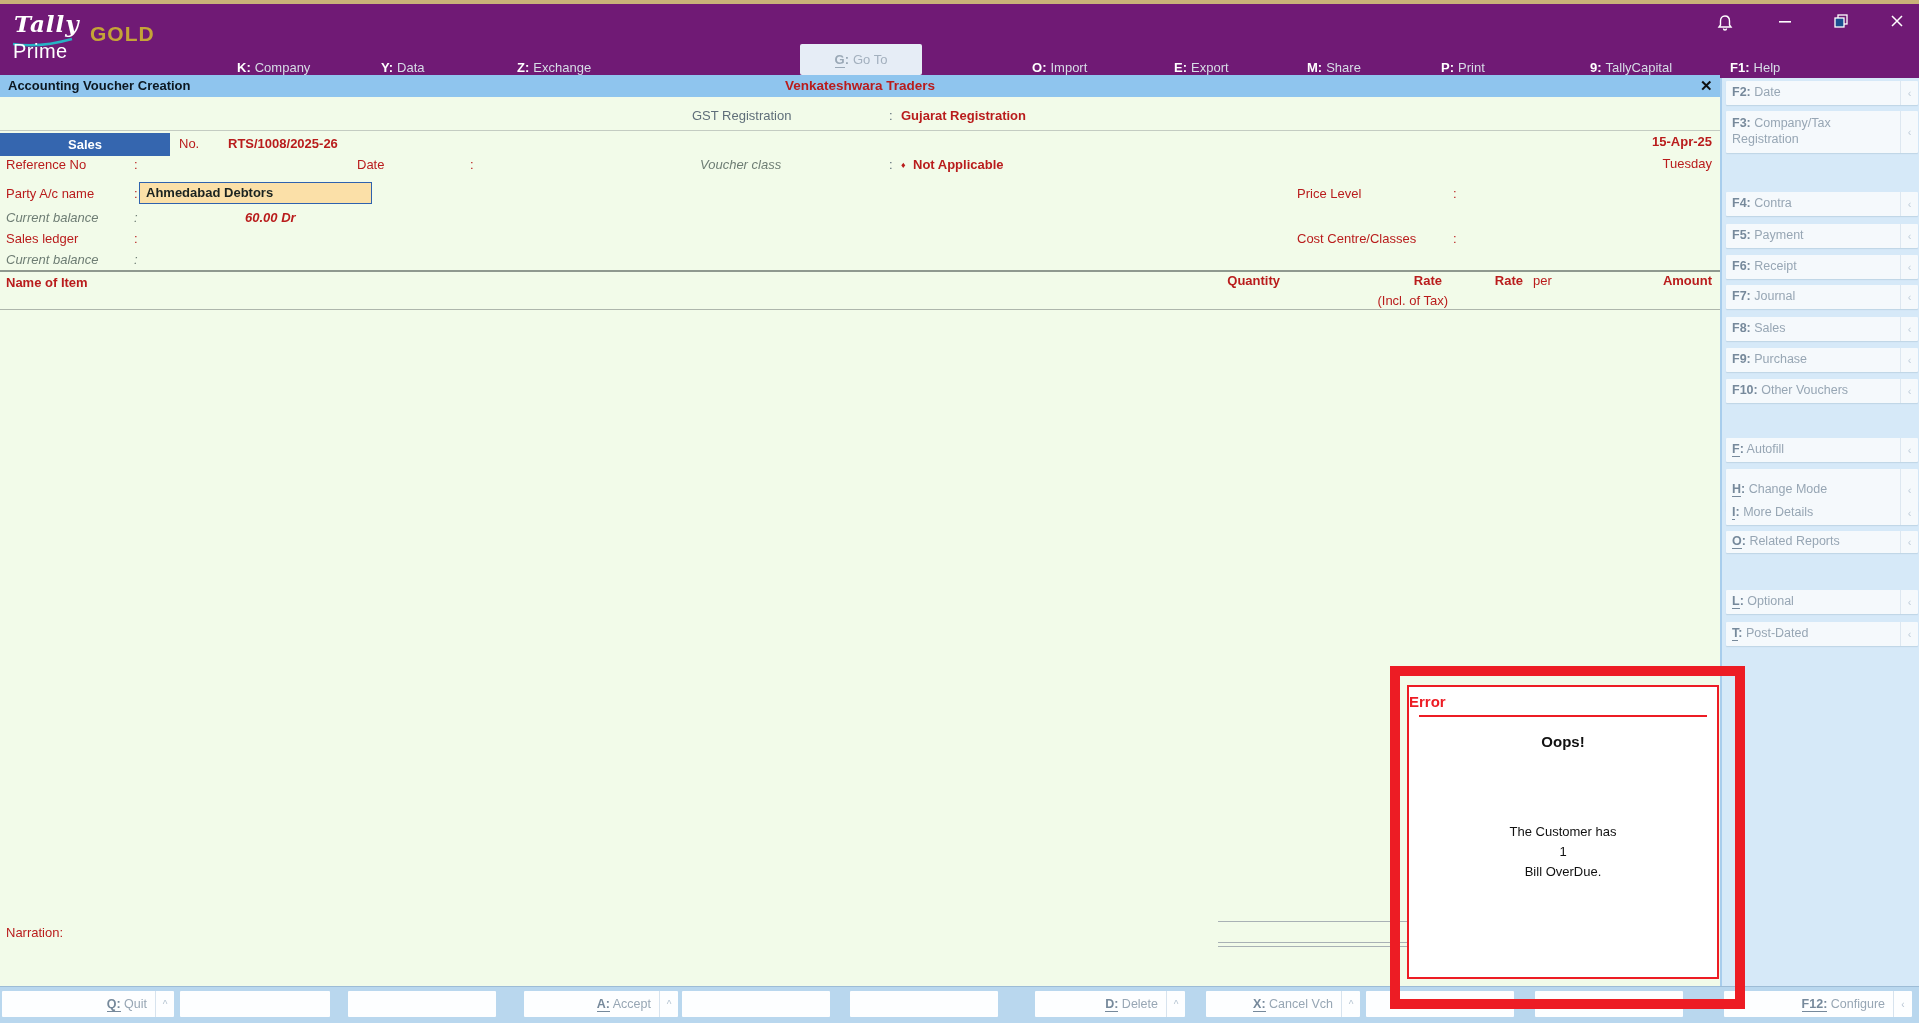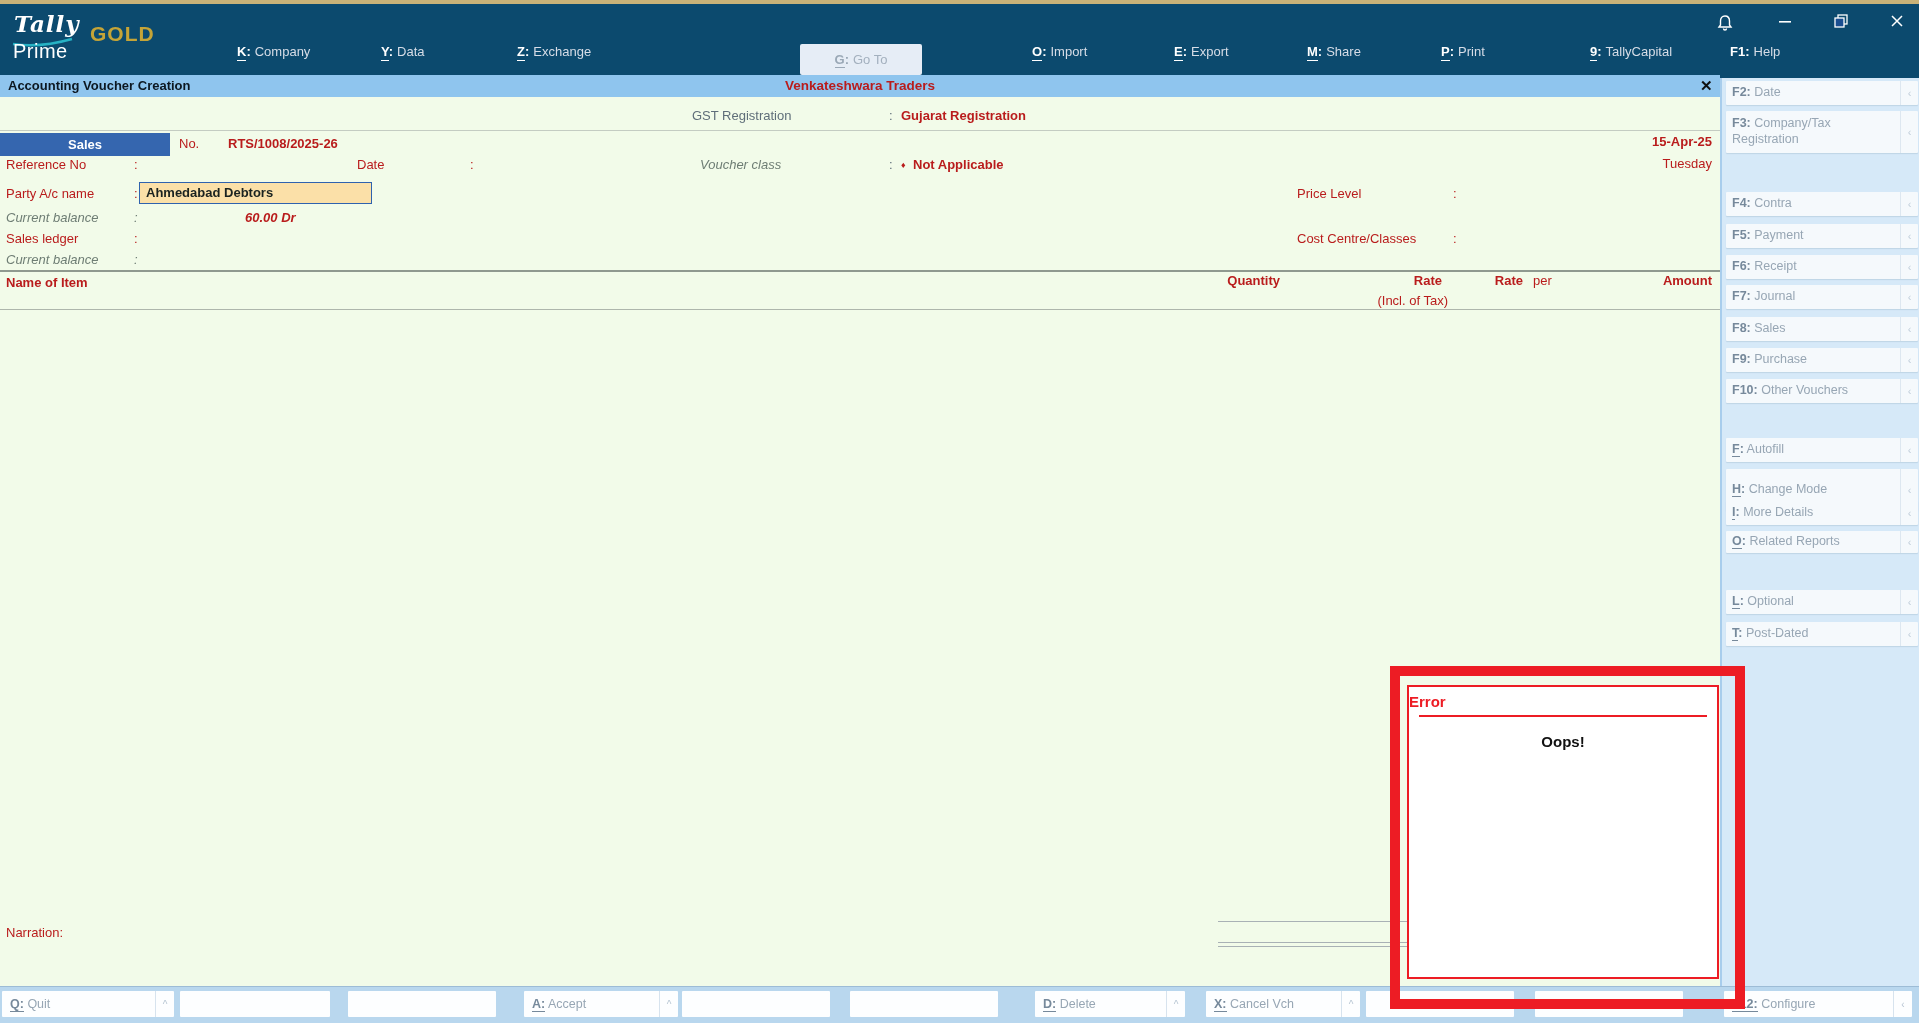--- a/index.html
+++ b/index.html
@@ -1,27 +1,27 @@
 <!DOCTYPE html>
 <html><head>
 <meta charset="utf-8">
 <style>
   html,body{margin:0;padding:0;background:#e9e9e9;}
   .screen{position:relative;width:1919px;height:1023px;overflow:hidden;
           font-family:"Liberation Sans",sans-serif;background:#f2fbe9;}
   
   .topstrip{position:absolute;left:0;top:0;width:1919px;height:4px;background:#c9b278;}
-  .chrome{position:absolute;left:0;top:4px;width:1919px;height:89px;background:#0c4a6e;}
+  .chrome{position:absolute;left:0;top:4px;width:1919px;height:89px;background:#701a75;}
   .logo-tally{position:absolute;left:14px;top:6px;color:#ffffff;font-family:"DejaVu Serif",serif;
               font-style:italic;font-weight:bold;font-size:23px;letter-spacing:1px;}
   .logo-swoosh{position:absolute;left:12px;top:33px;}
   .logo-prime{position:absolute;left:13px;top:36px;color:#ffffff;font-size:20px;letter-spacing:.5px;}
   .logo-gold{position:absolute;left:90px;top:18px;color:#c5a437;font-size:21px;font-weight:bold;letter-spacing:1px;}
   .menubar{position:absolute;left:0;top:0;width:100%;height:71px;}
-  .menu-item{position:absolute;top:40px;font-size:13px;color:#d7dde7;white-space:nowrap;cursor:default;}
+  .menu-item{position:absolute;top:56px;font-size:13px;color:#d7dde7;white-space:nowrap;cursor:default;}
   .menu-item .key{color:#ffffff;font-weight:bold;border-bottom:1px solid #ffffff;padding-bottom:1px;}
   .menu-item .mcolon{color:#ffffff;font-weight:bold;margin-right:4px;}
   .goto-btn{position:absolute;left:800px;top:40px;width:122px;height:31px;background:#e6edf6;
             border-radius:2px;text-align:center;line-height:31px;font-size:13px;color:#a3b0be;}
   .goto-btn .key{color:#9aa8b6;font-weight:bold;border-bottom:1px solid #9aa8b6;}
   .goto-btn .mcolon{color:#9aa8b6;font-weight:bold;margin-right:4px;}
   .winctl{position:absolute;top:10px;height:24px;}
   .wbtn{position:absolute;top:0;width:26px;height:24px;text-align:center;color:#fff;}
   
   .titlebar{position:absolute;left:0;top:75px;width:1720px;height:22px;background:#8fc5ee;}
@@ -55,21 +55,21 @@
   .sb-label{flex:1;padding:2px 6px;font-size:12.5px;color:#97a6b4;line-height:1.25;}
   .sb-label .key{color:#76899b;font-weight:bold;}
   .sb-label .u{border-bottom:1px solid #76899b;}
   .sb-chev{width:17px;align-self:stretch;border-left:1px solid #dde7f0;display:flex;align-items:center;
            justify-content:center;color:#c2cfdb;font-size:11px;}
   
   .bottombar{position:absolute;left:0;top:986px;width:1919px;height:37px;background:#b9d7ee;
              border-top:1px solid #9dbcd6;box-sizing:border-box;z-index:5;}
   .bb-btn{position:absolute;top:4px;height:26px;background:#fdfeff;display:flex;align-items:center;
           border-radius:1px;}
-  .bb-label{flex:1;padding:0 8px;font-size:12.5px;color:#97a6b4;white-space:nowrap;}
+  .bb-label{flex:1;padding:0 8px;font-size:12.5px;color:#97a6b4;white-space:nowrap;text-align:right;}
   .bb-label .key{color:#76899b;font-weight:bold;border-bottom:1px solid #76899b;}
   .bb-caret{width:18px;align-self:stretch;border-left:1px solid #d7e3ee;display:flex;align-items:center;
             justify-content:center;color:#b6c4d2;font-size:10px;}
   
   .err-outer{position:absolute;left:1390px;top:666px;width:355px;height:343px;
              border:10px solid #ed1c24;box-sizing:border-box;z-index:50;}
   .err-panel{position:absolute;left:7px;top:9px;width:312px;height:294px;background:#ffffff;
              border:2px solid #ed1c24;box-sizing:border-box;}
   .err-title{margin-top:6px;text-align:left;font-size:15px;font-weight:bold;color:#ed1c24;}
   .err-line{margin:5px 10px 0 10px;border-top:2px solid #ed1c24;}
@@ -280,16 +280,21 @@
         <span class="bb-label"><span class="key">F12</span><span class="key">:</span> <span>Configure</span></span>
         <span class="bb-caret">‹</span>
       </div>
   </div>
 
   <div class="err-outer">
     <div class="err-panel">
       <div class="err-title">Error</div>
       <div class="err-line"></div>
       <div class="err-oops">Oops!</div>
+      <div class="err-body">
+        <div>The Customer has</div>
+        <div>1</div>
+        <div>Bill OverDue.</div>
+      </div>
     </div>
   </div>
 
 </div>
 
 </body></html>

